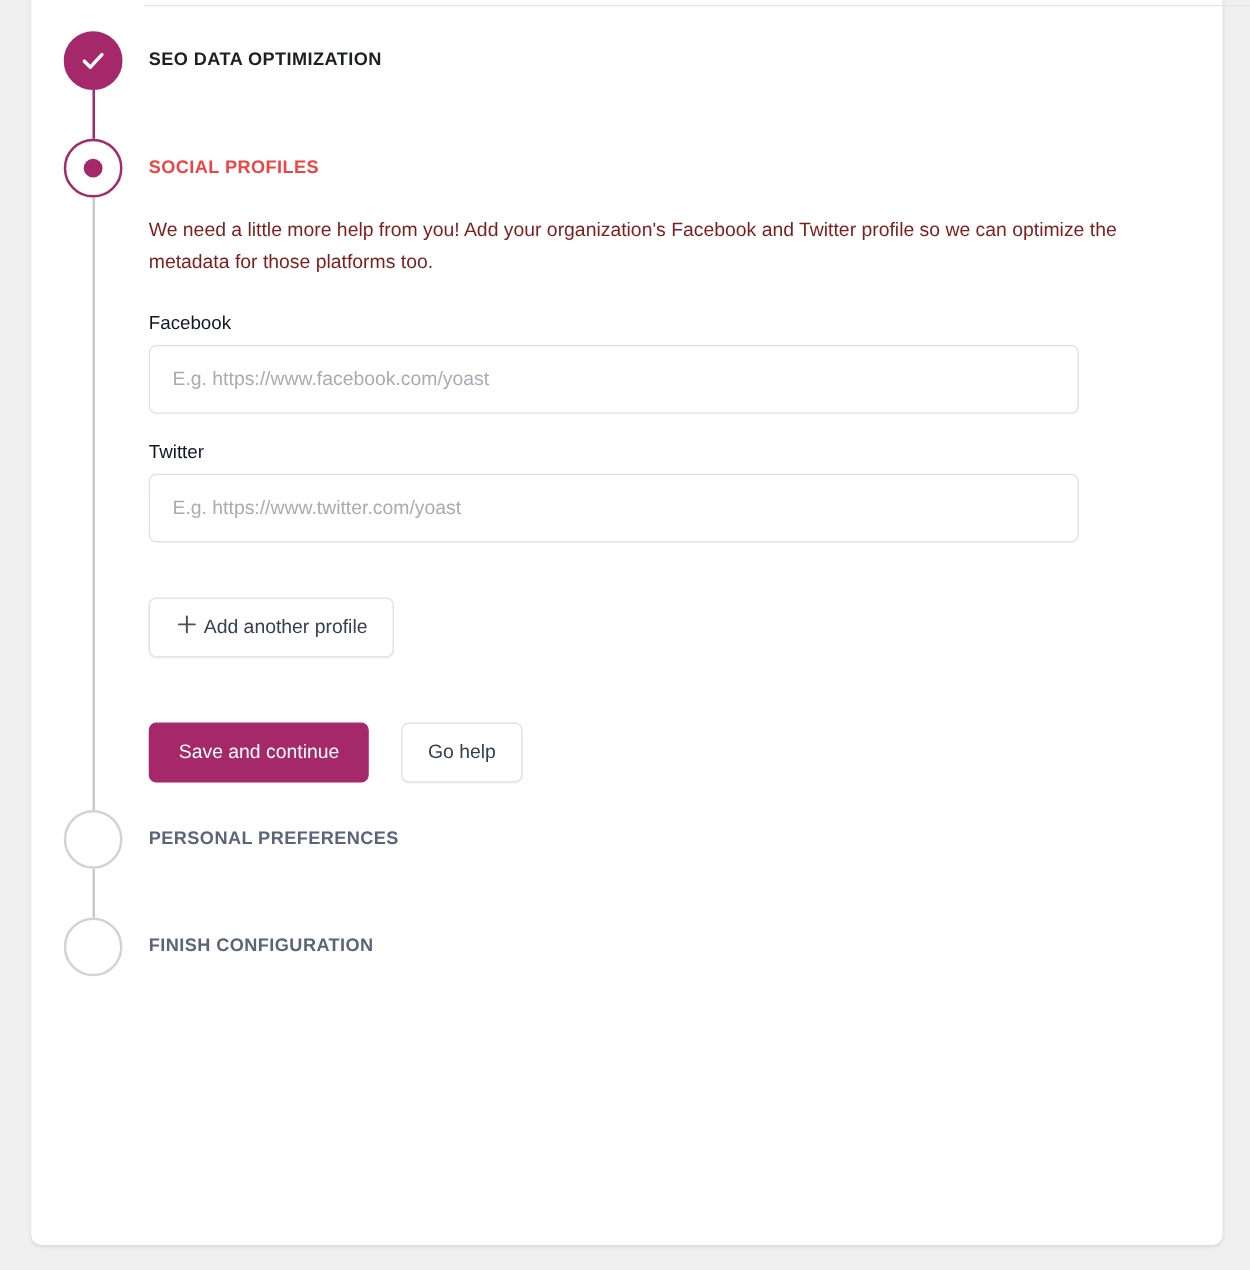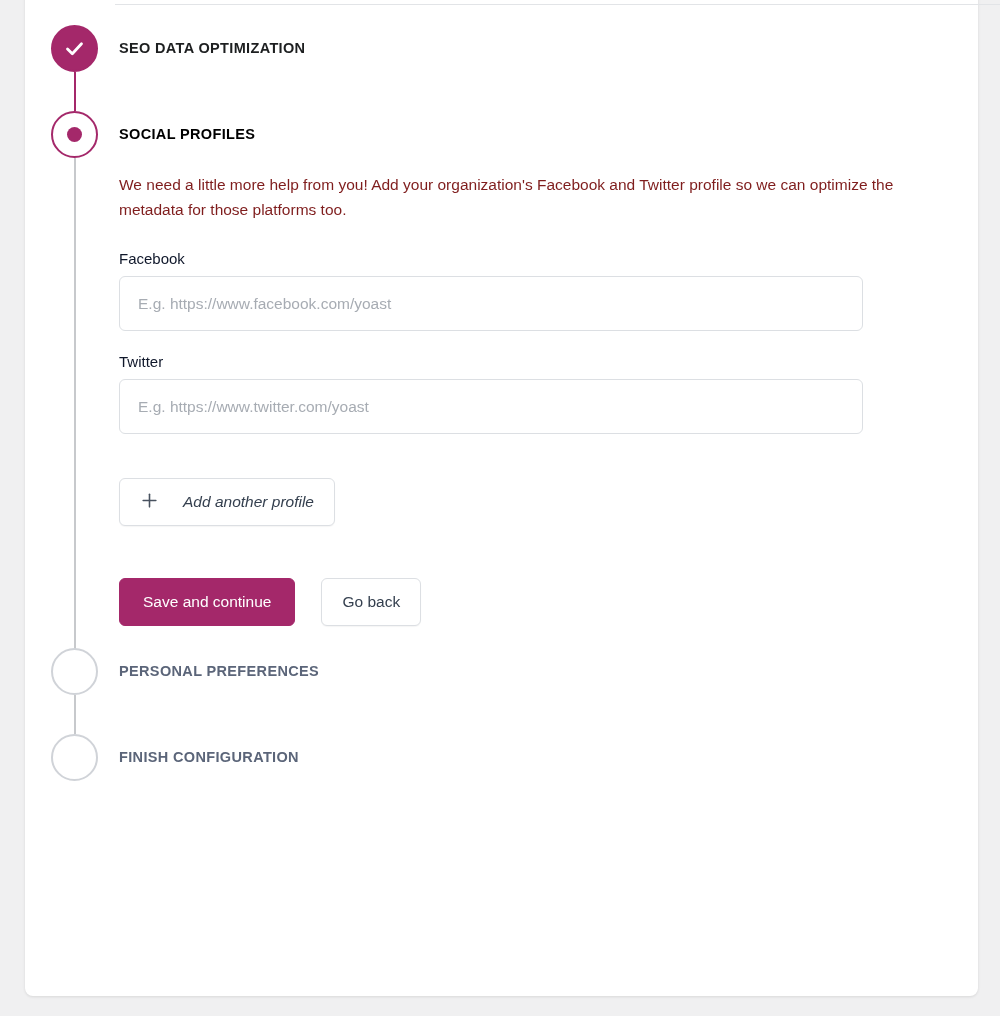--- a/index.html
+++ b/index.html
@@ -100,21 +100,21 @@
 
   .step-label {
     font-size: 14.5px;
     font-weight: 700;
     letter-spacing: 0.35px;
     text-transform: uppercase;
     line-height: 47px;
     white-space: nowrap;
   }
   .step-label.done   { color: #1d1f20; }
-  .step-label.active { color: #000000; }
+  .step-label.active { color: #ef4444; }
   .step-label.todo   { color: #5b6579; }
 
   
   .step-body {
     padding-left: 68px;
     padding-top: 14px;
     padding-bottom: 22px;
   }
 
   .description {
@@ -146,33 +146,32 @@
     border: 1px solid #dcdfe3;
     border-radius: 6px;
     outline: none;
   }
   .text-input::placeholder { color: #a7acb3; }
 
   
   .add-profile-btn {
     display: inline-flex;
     align-items: center;
-    gap: 24px;
+    gap: 4px;
     height: 48px;
     padding: 0 20px;
     margin-top: 22px;
     background: #ffffff;
     border: 1px solid #dcdfe3;
     border-radius: 6px;
     font-family: "Liberation Sans", sans-serif;
     font-size: 15.5px;
     color: #35404f;
     cursor: pointer;
     box-shadow: 0 1px 1px rgba(0,0,0,0.04);
-    font-style: italic;
   }
   .plus-icon { display: block; }
 
   .actions {
     margin-top: 52px;
     display: flex;
     align-items: center;
     gap: 26px;
   }
 
@@ -249,21 +248,21 @@
             <svg width="19" height="19" viewBox="0 0 24 24" fill="none" stroke="#48525f" stroke-width="2" stroke-linecap="round">
               <line x1="12" y1="4" x2="12" y2="20"></line>
               <line x1="4" y1="12" x2="20" y2="12"></line>
             </svg>
           </span>
           <span>Add another profile</span>
         </button>
 
         <div class="actions">
           <button class="btn-primary">Save and continue</button>
-          <button class="btn-secondary">Go back</button>
+          <button class="btn-secondary">Go help</button>
         </div>
 
       </div>
 
       <div class="step">
         <div class="connector" style="top:47px; height:39px;"></div>
         <div class="bullet todo"></div>
         <div class="step-label todo">Personal preferences</div>
       </div>
 

